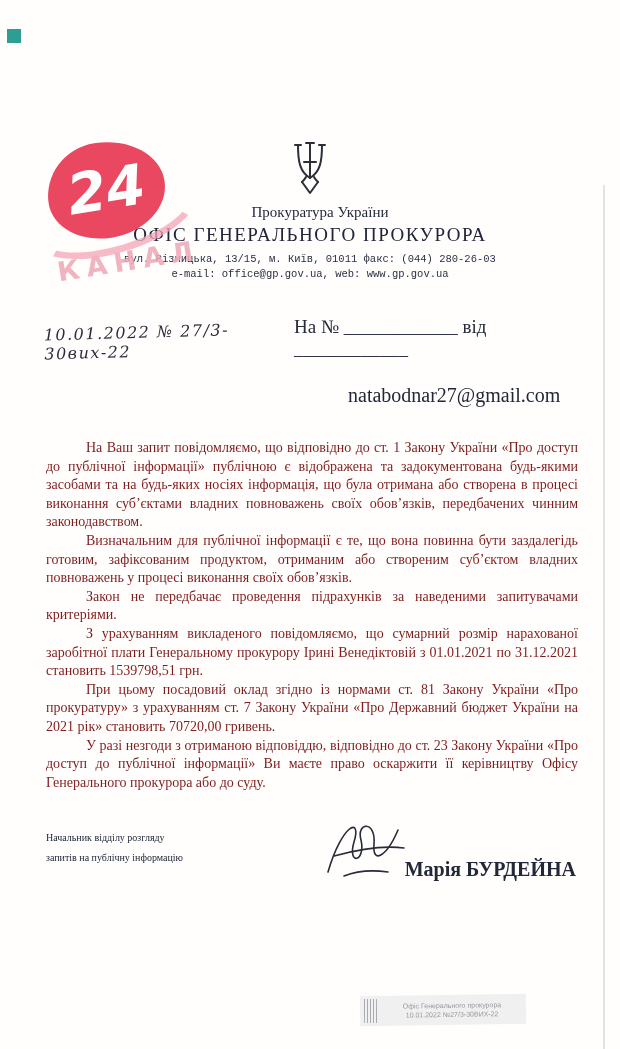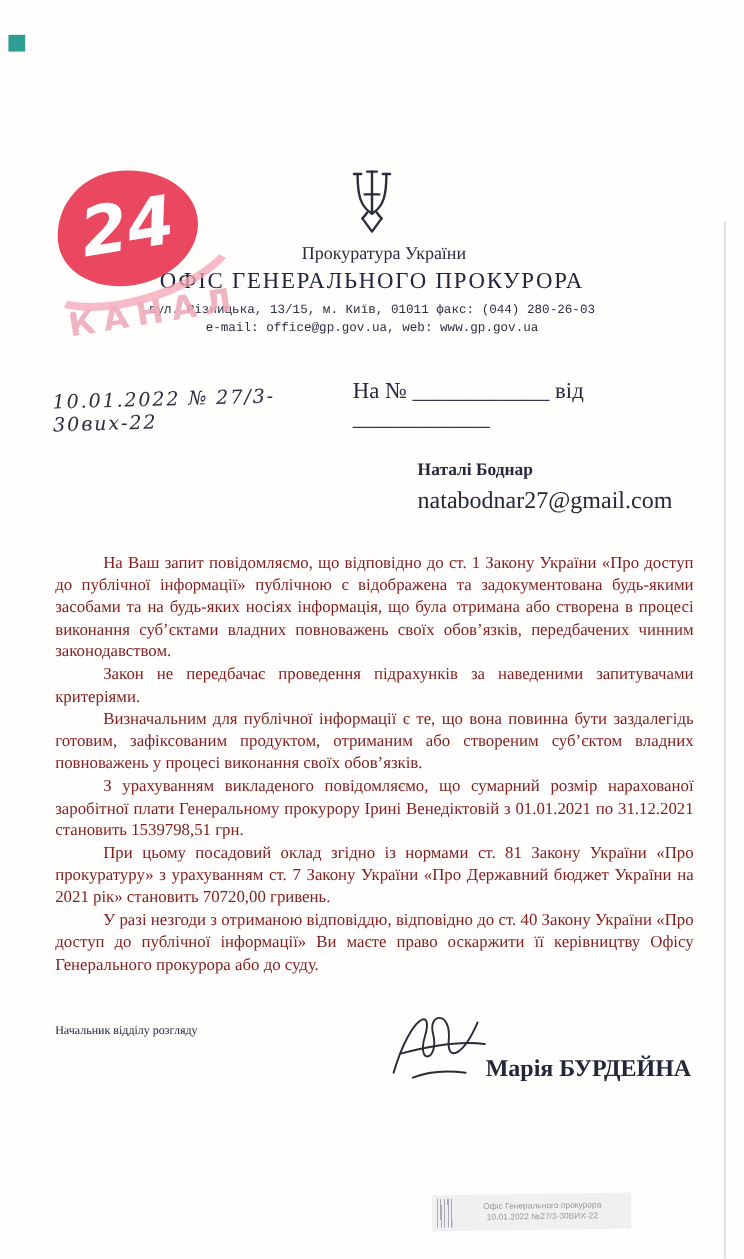--- a/index.html
+++ b/index.html
@@ -93,36 +93,36 @@
     <div class="addr first">вул. Різницька, 13/15, м. Київ, 01011 факс: (044) 280-26-03</div>
     <div class="addr">e-mail: office@gp.gov.ua, web: www.gp.gov.ua</div>
   </div>
 
   <div class="ref-row">
     <div class="handwritten">10.01.2022 № 27/3-30вих-22</div>
     <div class="na-line">На № ____________  від ____________</div>
   </div>
 
   <div class="recipient">
-    <div class="rec-name">Наталі Боднар</div>
     <div class="rec-email">natabodnar27@gmail.com</div>
   </div>
 
   <div class="body-text">
     <p>На Ваш запит повідомляємо, що відповідно до ст. 1 Закону України «Про доступ до публічної інформації» публічною є відображена та задокументована будь-якими засобами та на будь-яких носіях інформація, що була отримана або створена в процесі виконання суб’єктами владних повноважень своїх обов’язків, передбачених чинним законодавством.</p>
+    <p>Визначальним для публічної інформації є те, що вона повинна бути заздалегідь готовим, зафіксованим продуктом, отриманим або створеним суб’єктом владних повноважень у процесі виконання своїх обов’язків.</p>
     <p>Закон не передбачає проведення підрахунків за наведеними запитувачами критеріями.</p>
-    <p>Визначальним для публічної інформації є те, що вона повинна бути заздалегідь готовим, зафіксованим продуктом, отриманим або створеним суб’єктом владних повноважень у процесі виконання своїх обов’язків.</p>
     <p>З урахуванням викладеного повідомляємо, що сумарний розмір нарахованої заробітної плати Генеральному прокурору Ірині Венедіктовій з 01.01.2021 по 31.12.2021 становить 1539798,51 грн.</p>
     <p>При цьому посадовий оклад згідно із нормами ст. 81 Закону України «Про прокуратуру» з урахуванням ст. 7 Закону України «Про Державний бюджет України на 2021 рік» становить 70720,00 гривень.</p>
-    <p>У разі незгоди з отриманою відповіддю, відповідно до ст. 40 Закону України «Про доступ до публічної інформації» Ви маєте право оскаржити її керівництву Офісу Генерального прокурора або до суду.</p>
+    <p>У разі незгоди з отриманою відповіддю, відповідно до ст. 23 Закону України «Про доступ до публічної інформації» Ви маєте право оскаржити її керівництву Офісу Генерального прокурора або до суду.</p>
   </div>
 
   <div class="sig-row">
     <div class="sig-left">
       <div>Начальник відділу розгляду</div>
+      <div>запитів на публічну інформацію</div>
     </div>
     <svg class="sig-scribble" width="120" height="78" viewBox="0 0 120 78" fill="none" stroke="#2a2a38" stroke-width="1.6" stroke-linecap="round">
       <path d="M24 60 C38 12 58 4 50 30 C43 54 62 50 57 28 C52 10 72 8 70 32 C68 52 82 46 94 18"></path>
       <path d="M30 44 C52 38 78 33 100 36"></path>
       <path d="M40 64 C55 58 70 58 84 60"></path>
     </svg>
     <div class="sig-name">Марія БУРДЕЙНА</div>
   </div>
 
   <div class="stamp">

